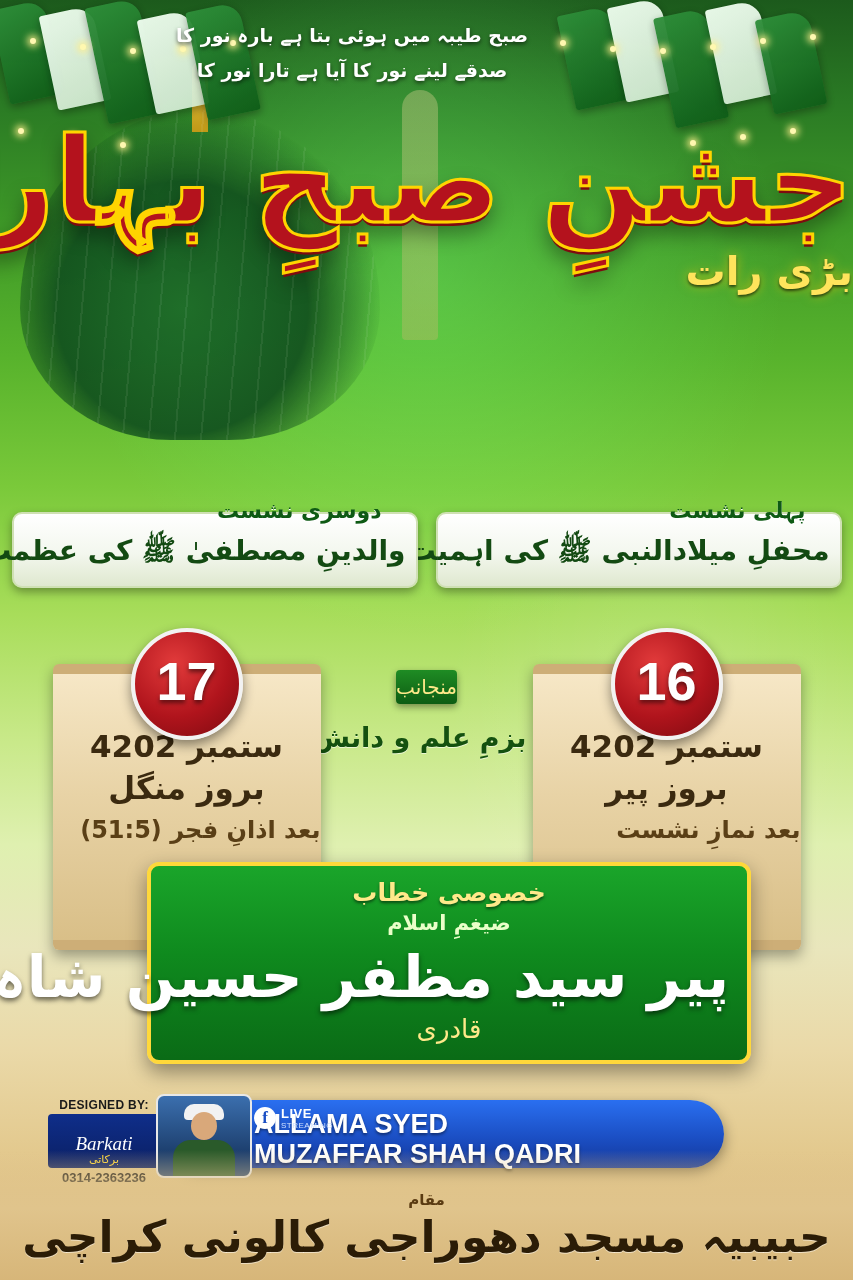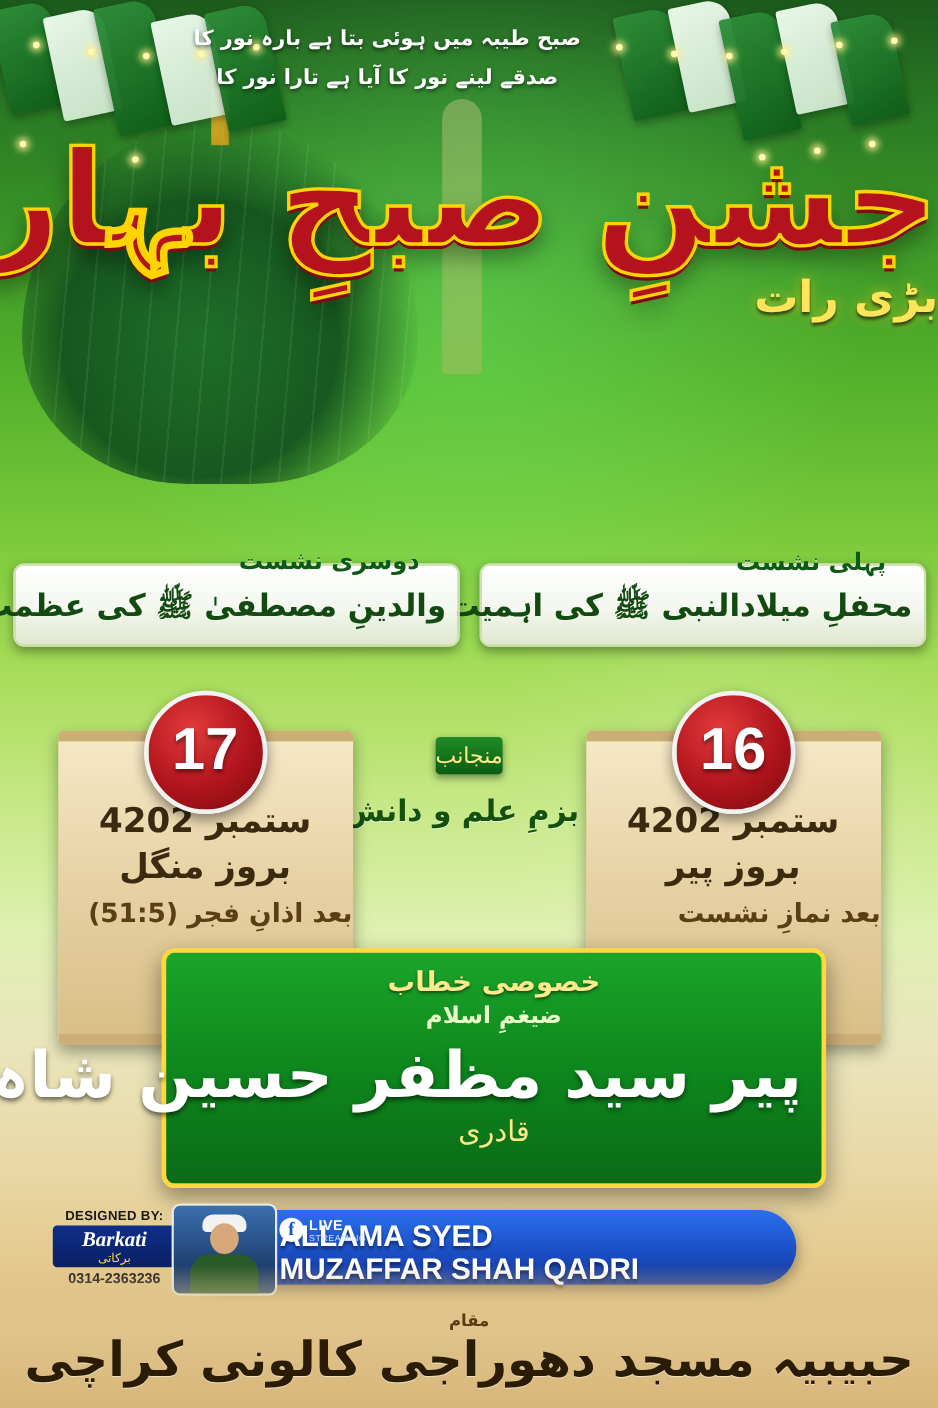--- a/index.html
+++ b/index.html
@@ -293,21 +293,21 @@
     line-height: 1.5;
     text-shadow: 0 1px 0 rgba(255,255,255,.6);
   }
 
   
   .speaker-panel {
     position: absolute;
     top: 862px;
     left: 147px;
     width: 560px;
-    padding: 12px 18px 32px;
+    padding: 12px 18px 16px;
     border-radius: 12px;
     background: linear-gradient(180deg, #1aa52a 0%, #0f8a1e 45%, #0a6b16 100%);
     border: 4px solid #ffd83a;
     box-shadow: 0 8px 20px rgba(0,0,0,.4);
     text-align: center;
   }
   .speaker-kicker {
     font-size: 25px;
     font-weight: bold;
     color: #ffe98a;
@@ -349,23 +349,24 @@
   .designed-by .brandbox {
     margin-top: 2px;
     background: linear-gradient(180deg, #0f2e8a, #0a1f63);
     border-radius: 4px;
     padding: 4px 2px 2px;
   }
   .designed-by .brand {
     font-family: "Liberation Serif", serif;
     font-style: italic;
     font-size: 19px;
-    font-weight: bold;
+    font-weight: normal;
     color: #fff;
     line-height: 1;
+    margin-top: 16px;
   }
   .designed-by .brand-urdu {
     font-size: 11px;
     color: #ffd83a;
   }
   .designed-by .phone {
     margin-top: 2px;
     font-size: 13px;
     font-weight: bold;
     color: #111;

